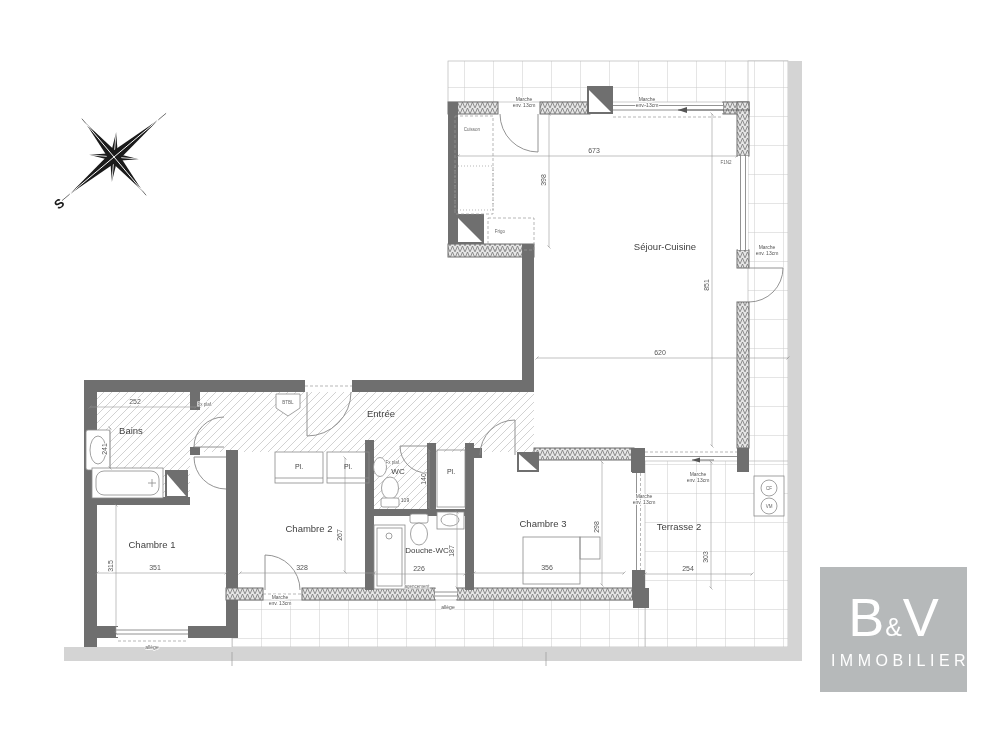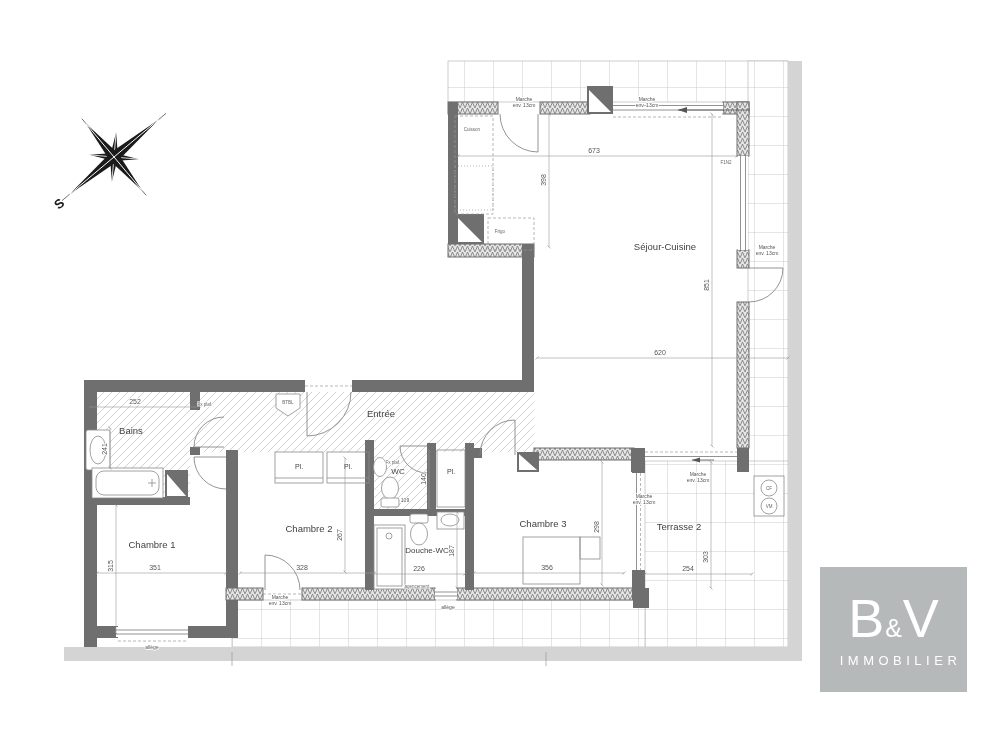--- a/index.html
+++ b/index.html
@@ -23,21 +23,21 @@
   .room-label-s{font-size:8px;fill:#3f3f3f;text-anchor:middle;}
   .pl-label{font-size:7px;fill:#3f3f3f;text-anchor:middle;}
   .dim-text{font-size:7px;fill:#555;text-anchor:middle;paint-order:stroke;stroke:#fff;stroke-width:2px;}
   .tiny{font-size:5px;fill:#555;text-anchor:middle;paint-order:stroke;stroke:#fff;stroke-width:1.5px;}
   .micro{font-size:4.5px;fill:#666;text-anchor:middle;paint-order:stroke;stroke:#fff;stroke-width:1.2px;}
   .logo{position:absolute;left:820px;top:567px;width:147px;height:125px;background:#b6b9ba;
         display:flex;flex-direction:column;align-items:center;justify-content:center;}
   .logo .brand{display:flex;align-items:baseline;color:#fff;line-height:1;}
   .logo .big{font-size:54px;font-weight:400;}
   .logo .amp{font-size:25px;margin:0 1px;}
-  .logo .sub{color:#fff;font-size:13px;letter-spacing:4.5px;margin-top:8px;margin-left:14px;}
+  .logo .sub{color:#fff;font-size:16px;letter-spacing:4.5px;margin-top:8px;margin-left:14px;}
 </style>
 </head>
 <body>
 
 <div class="stage">
 <svg width="1000" height="750" viewBox="0 0 1000 750">
   <defs>
     <pattern id="tilePat" width="29" height="29" patternUnits="userSpaceOnUse">
       <rect width="29" height="29" fill="#ffffff"></rect>
       <path d="M 29 0 L 0 0 0 29" stroke="#cccccc" fill="none" stroke-width="1"></path>

